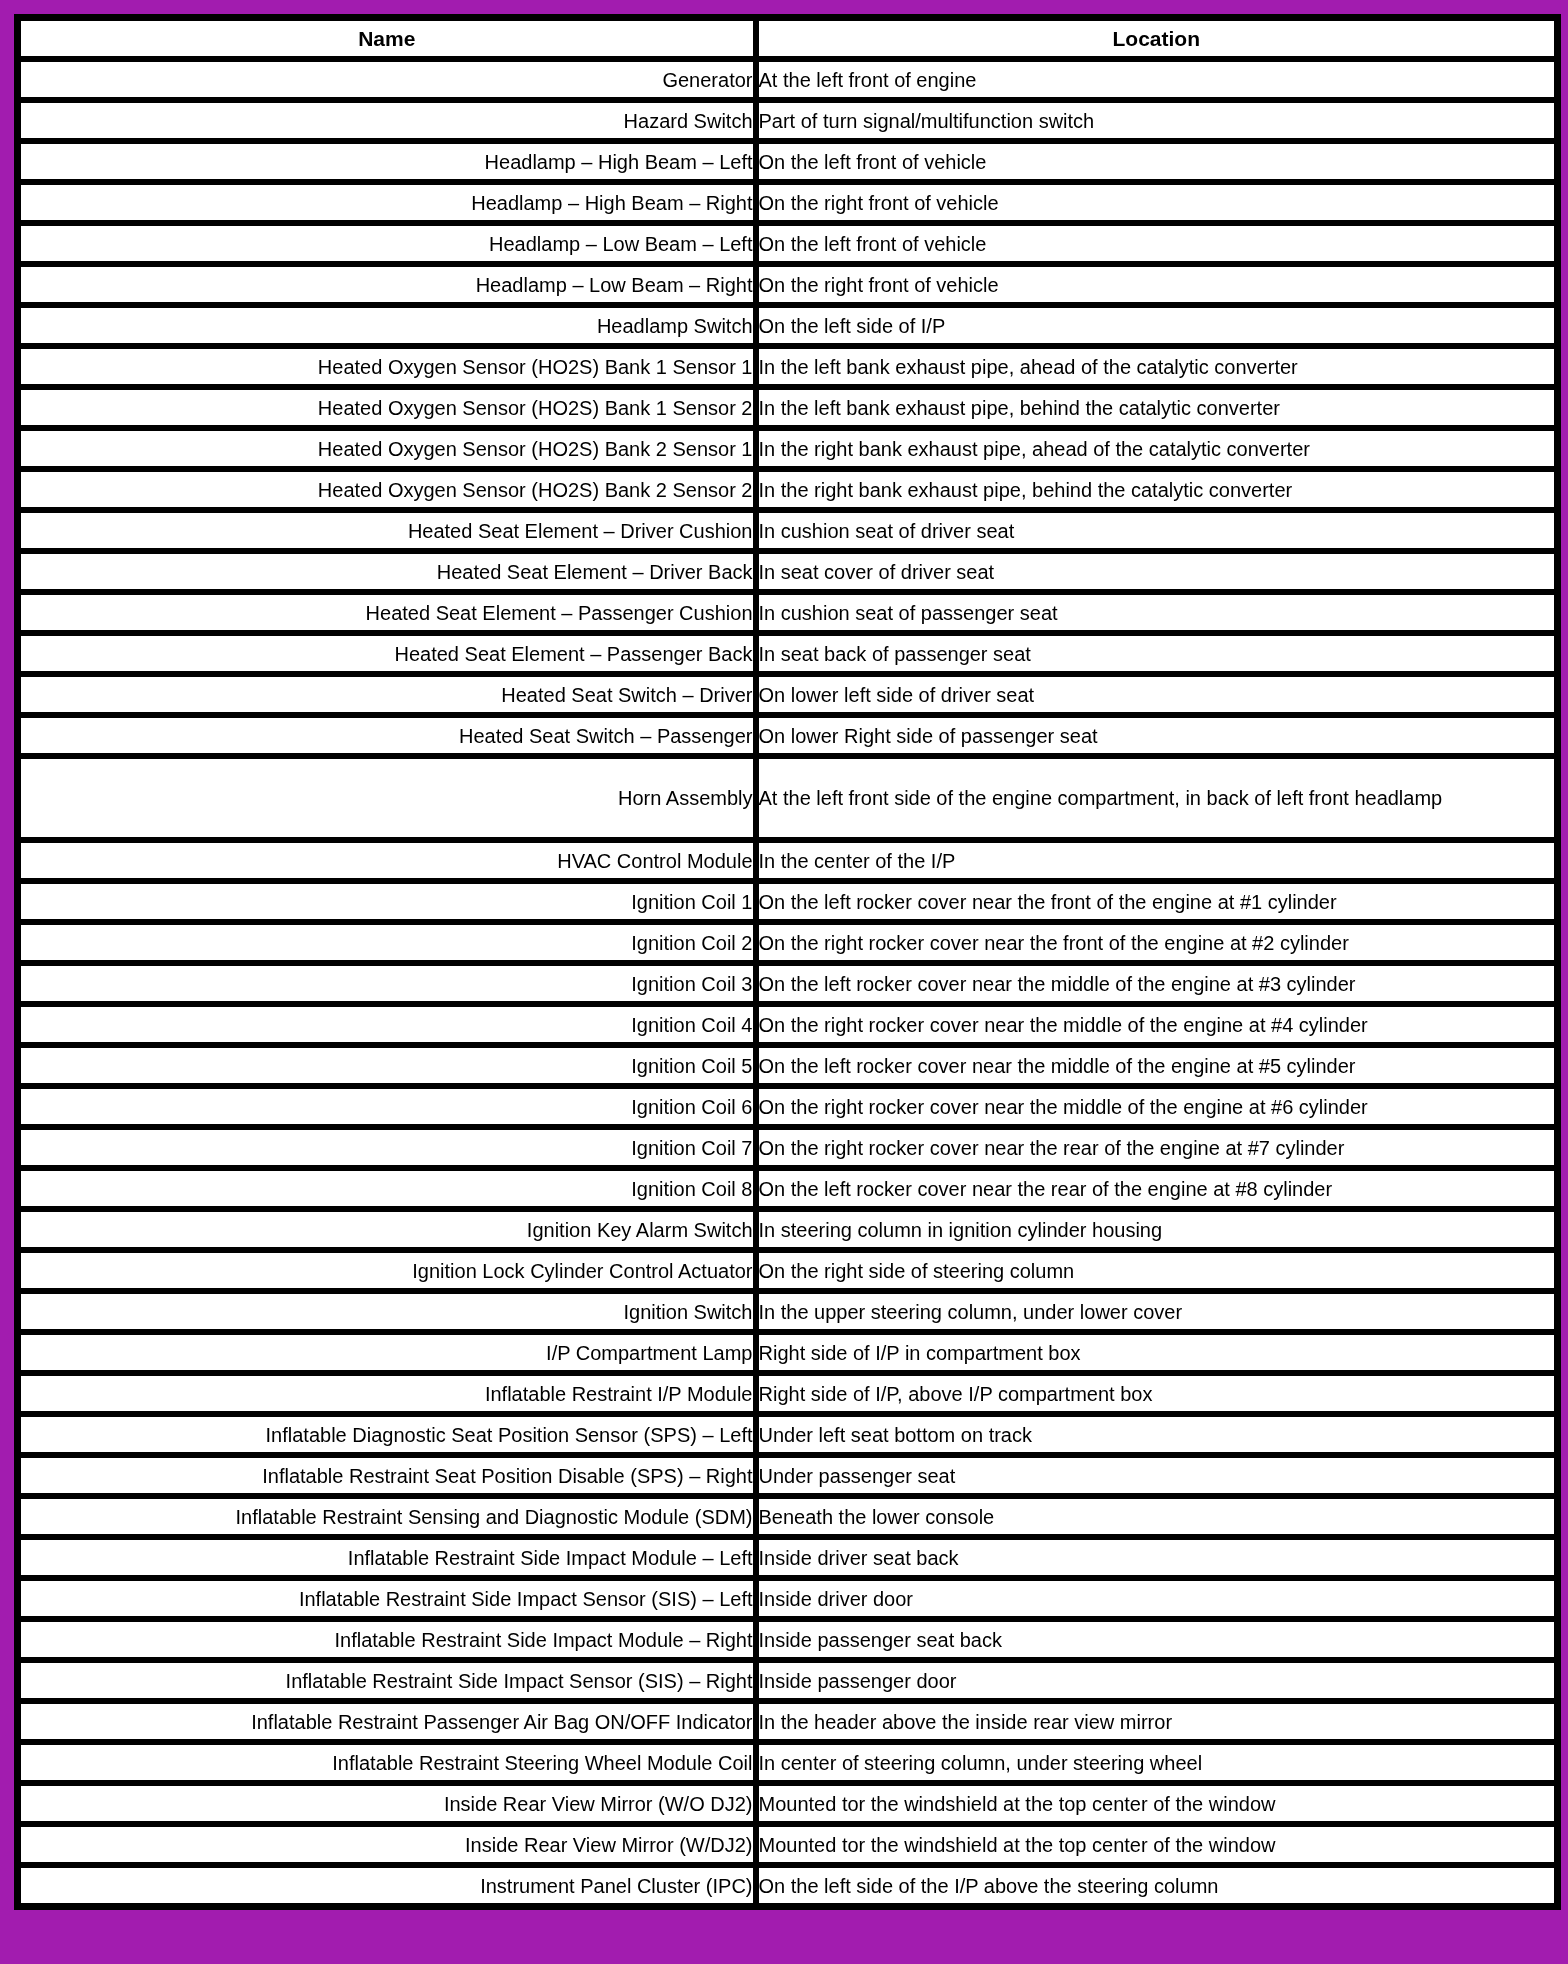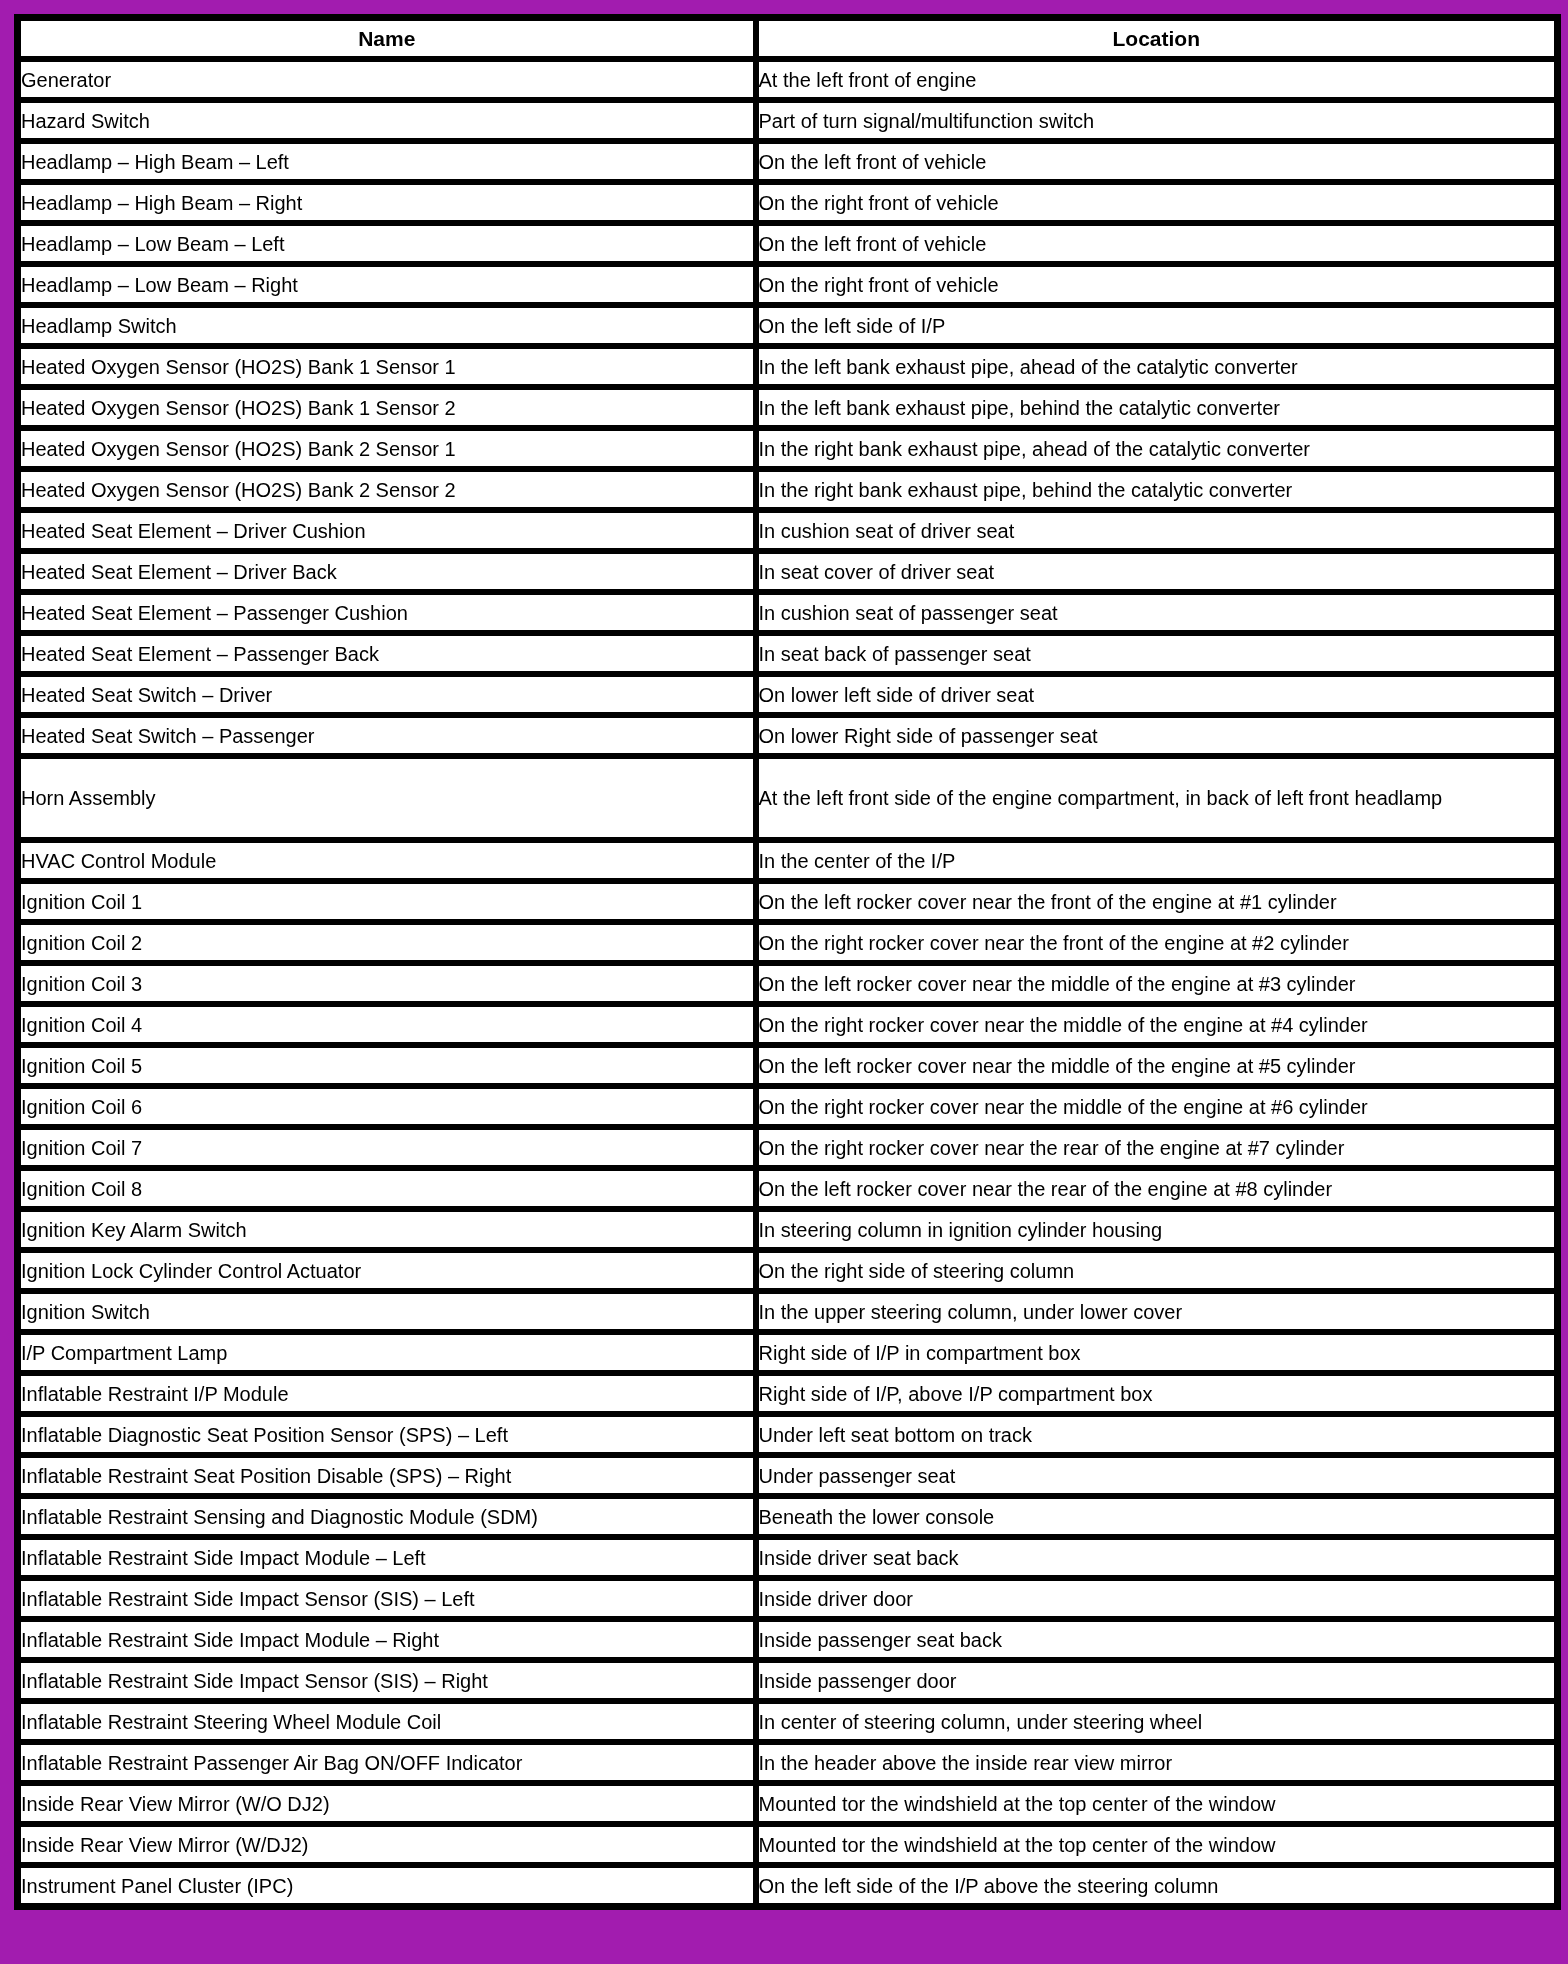--- a/index.html
+++ b/index.html
@@ -36,21 +36,21 @@
     padding: 0;
     vertical-align: middle;
     overflow: hidden;
   }
   table.loc-table th {
     font-weight: bold;
     font-size: 21px;
     text-align: center;
   }
   td.name-cell {
-    text-align: left;
+    text-align: right;
     padding: 2px 6px;
   }
   td.loc-cell {
     text-align: left;
     padding: 2px 48px 2px 7px;
   }
   
   tbody tr:nth-child(18) th,
   tbody tr:nth-child(18) td {
     height: 78px;
@@ -222,26 +222,26 @@
         </tr>
         <tr>
           <td class="name-cell">Inflatable Restraint Side Impact Module – Right</td>
           <td class="loc-cell">Inside passenger seat back</td>
         </tr>
         <tr>
           <td class="name-cell">Inflatable Restraint Side Impact Sensor (SIS) – Right</td>
           <td class="loc-cell">Inside passenger door</td>
         </tr>
         <tr>
+          <td class="name-cell">Inflatable Restraint Passenger Air Bag ON/OFF Indicator</td>
+          <td class="loc-cell">In the header above the inside rear view mirror</td>
+        </tr>
+        <tr>
           <td class="name-cell">Inflatable Restraint Steering Wheel Module Coil</td>
           <td class="loc-cell">In center of steering column, under steering wheel</td>
-        </tr>
-        <tr>
-          <td class="name-cell">Inflatable Restraint Passenger Air Bag ON/OFF Indicator</td>
-          <td class="loc-cell">In the header above the inside rear view mirror</td>
         </tr>
         <tr>
           <td class="name-cell">Inside Rear View Mirror (W/O DJ2)</td>
           <td class="loc-cell">Mounted tor the windshield at the top center of the window</td>
         </tr>
         <tr>
           <td class="name-cell">Inside Rear View Mirror (W/DJ2)</td>
           <td class="loc-cell">Mounted tor the windshield at the top center of the window</td>
         </tr>
         <tr>

